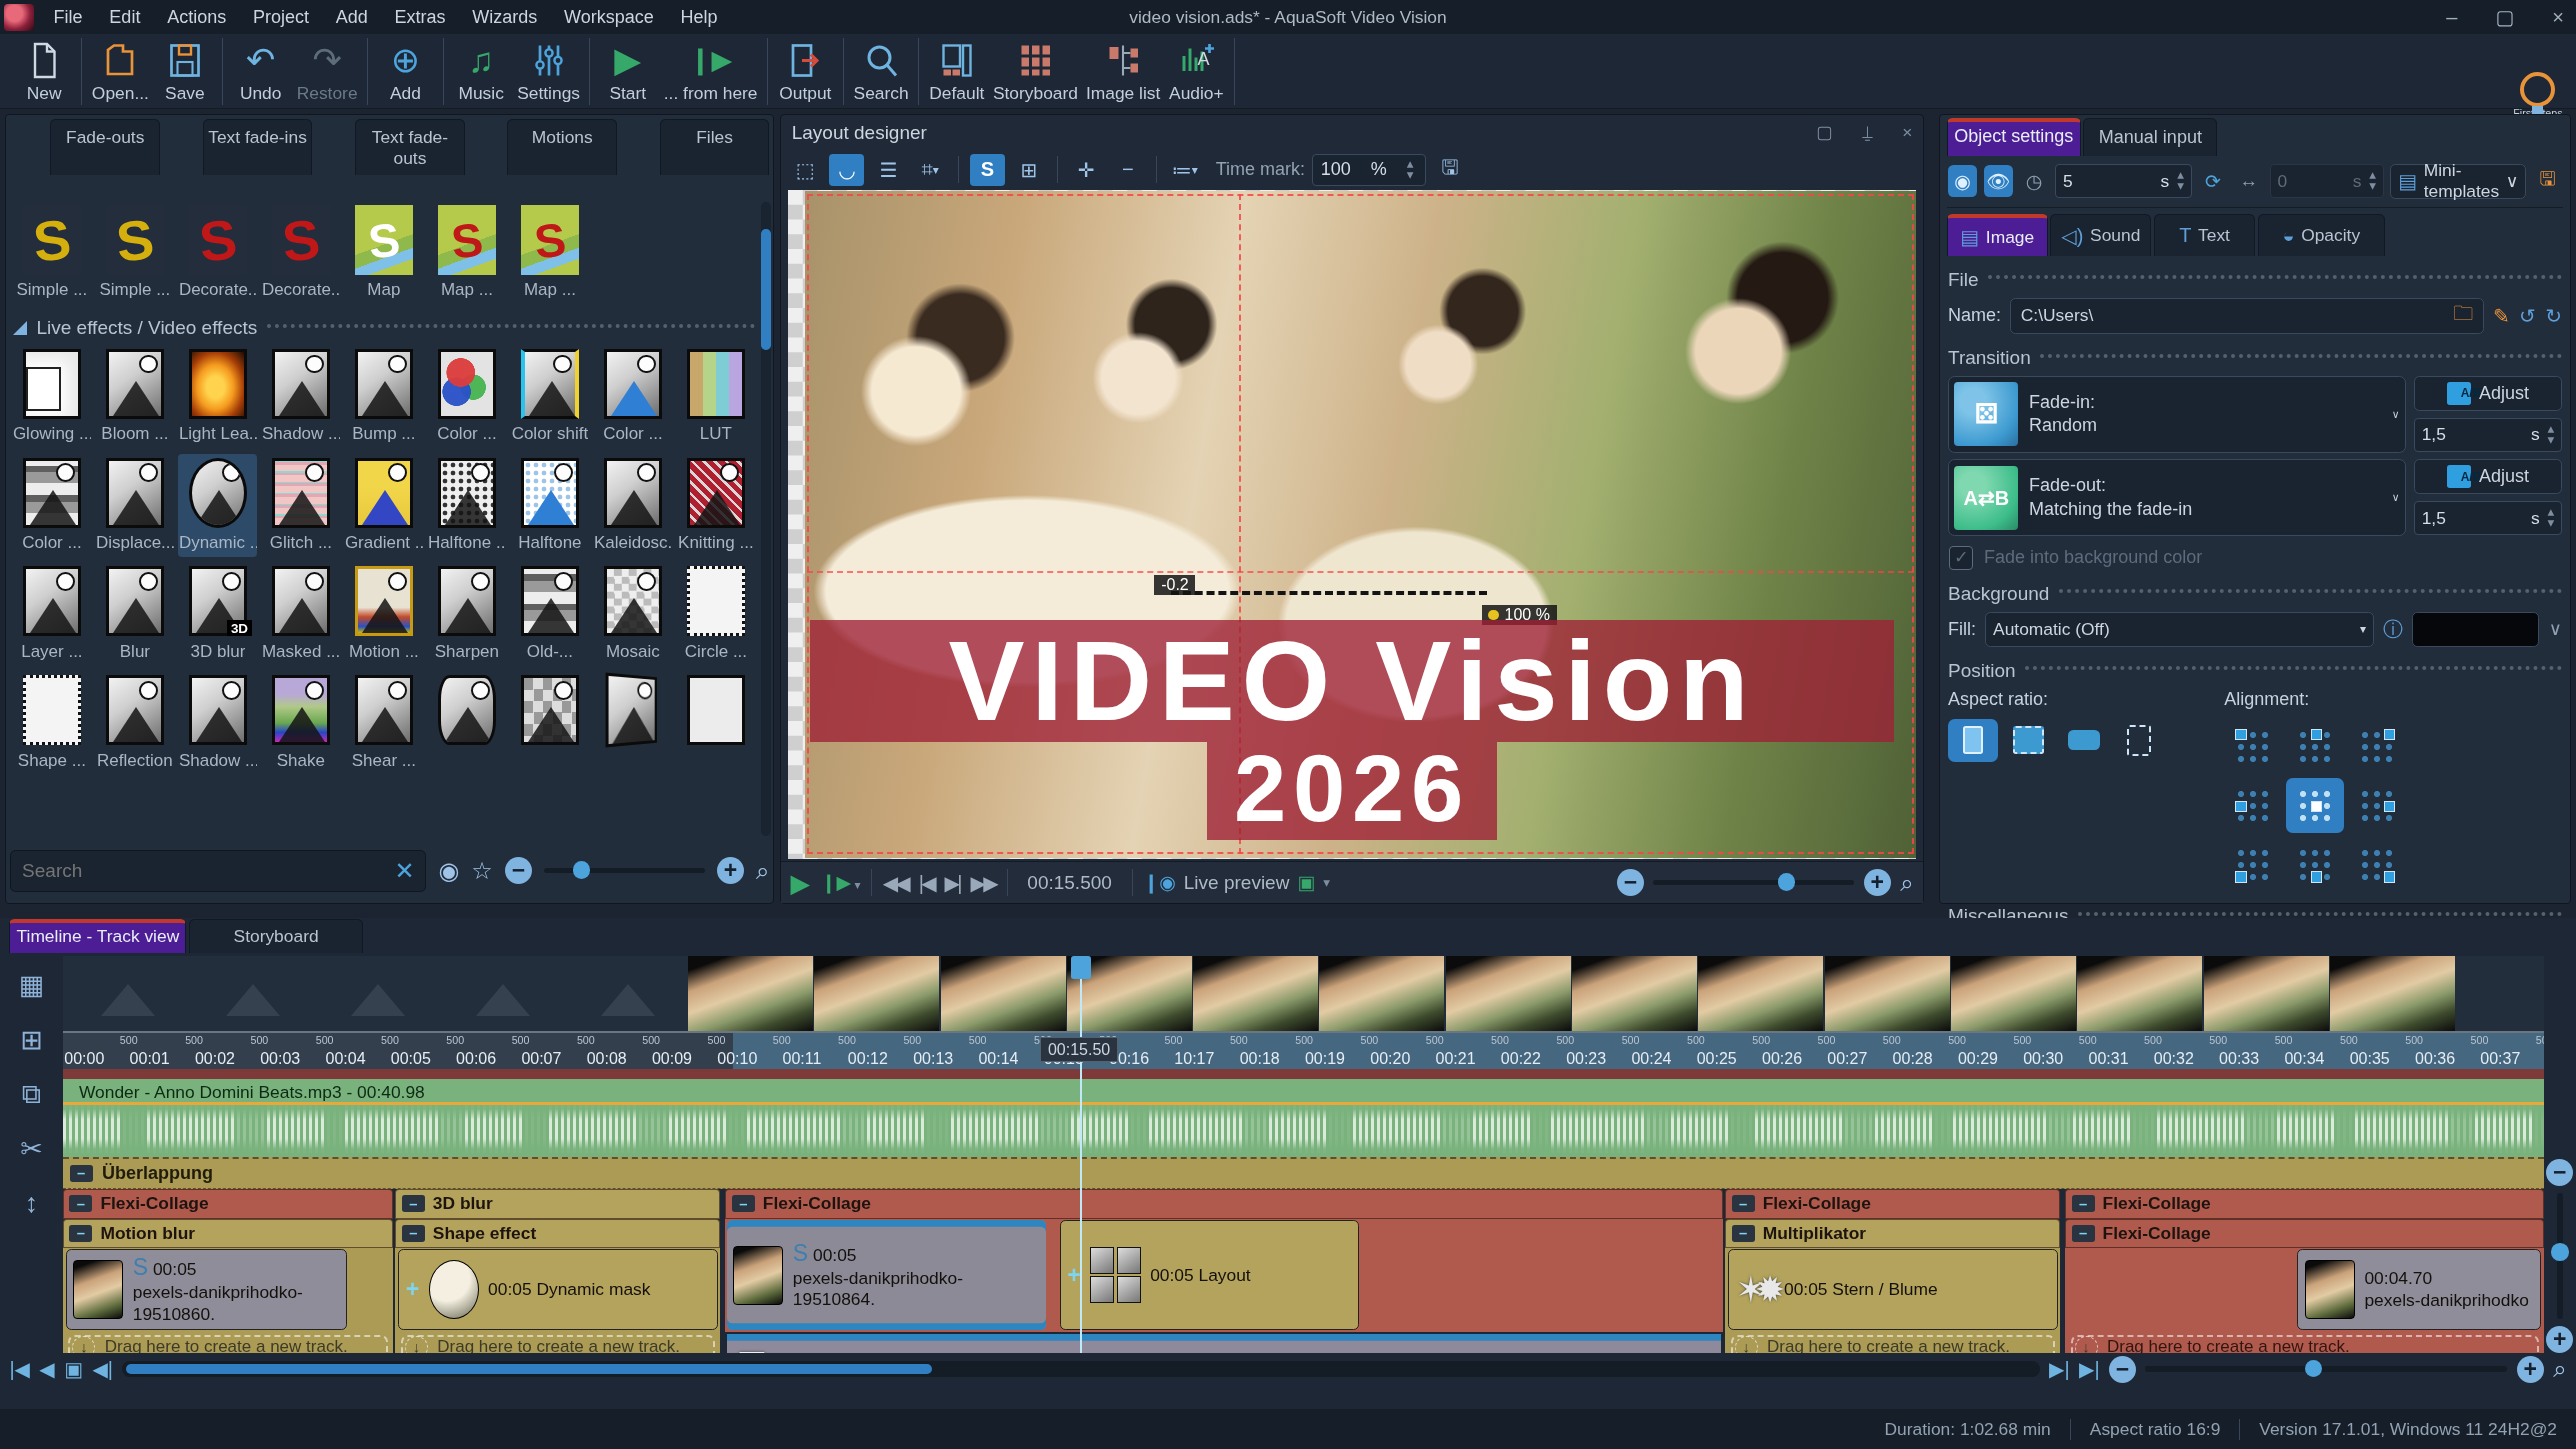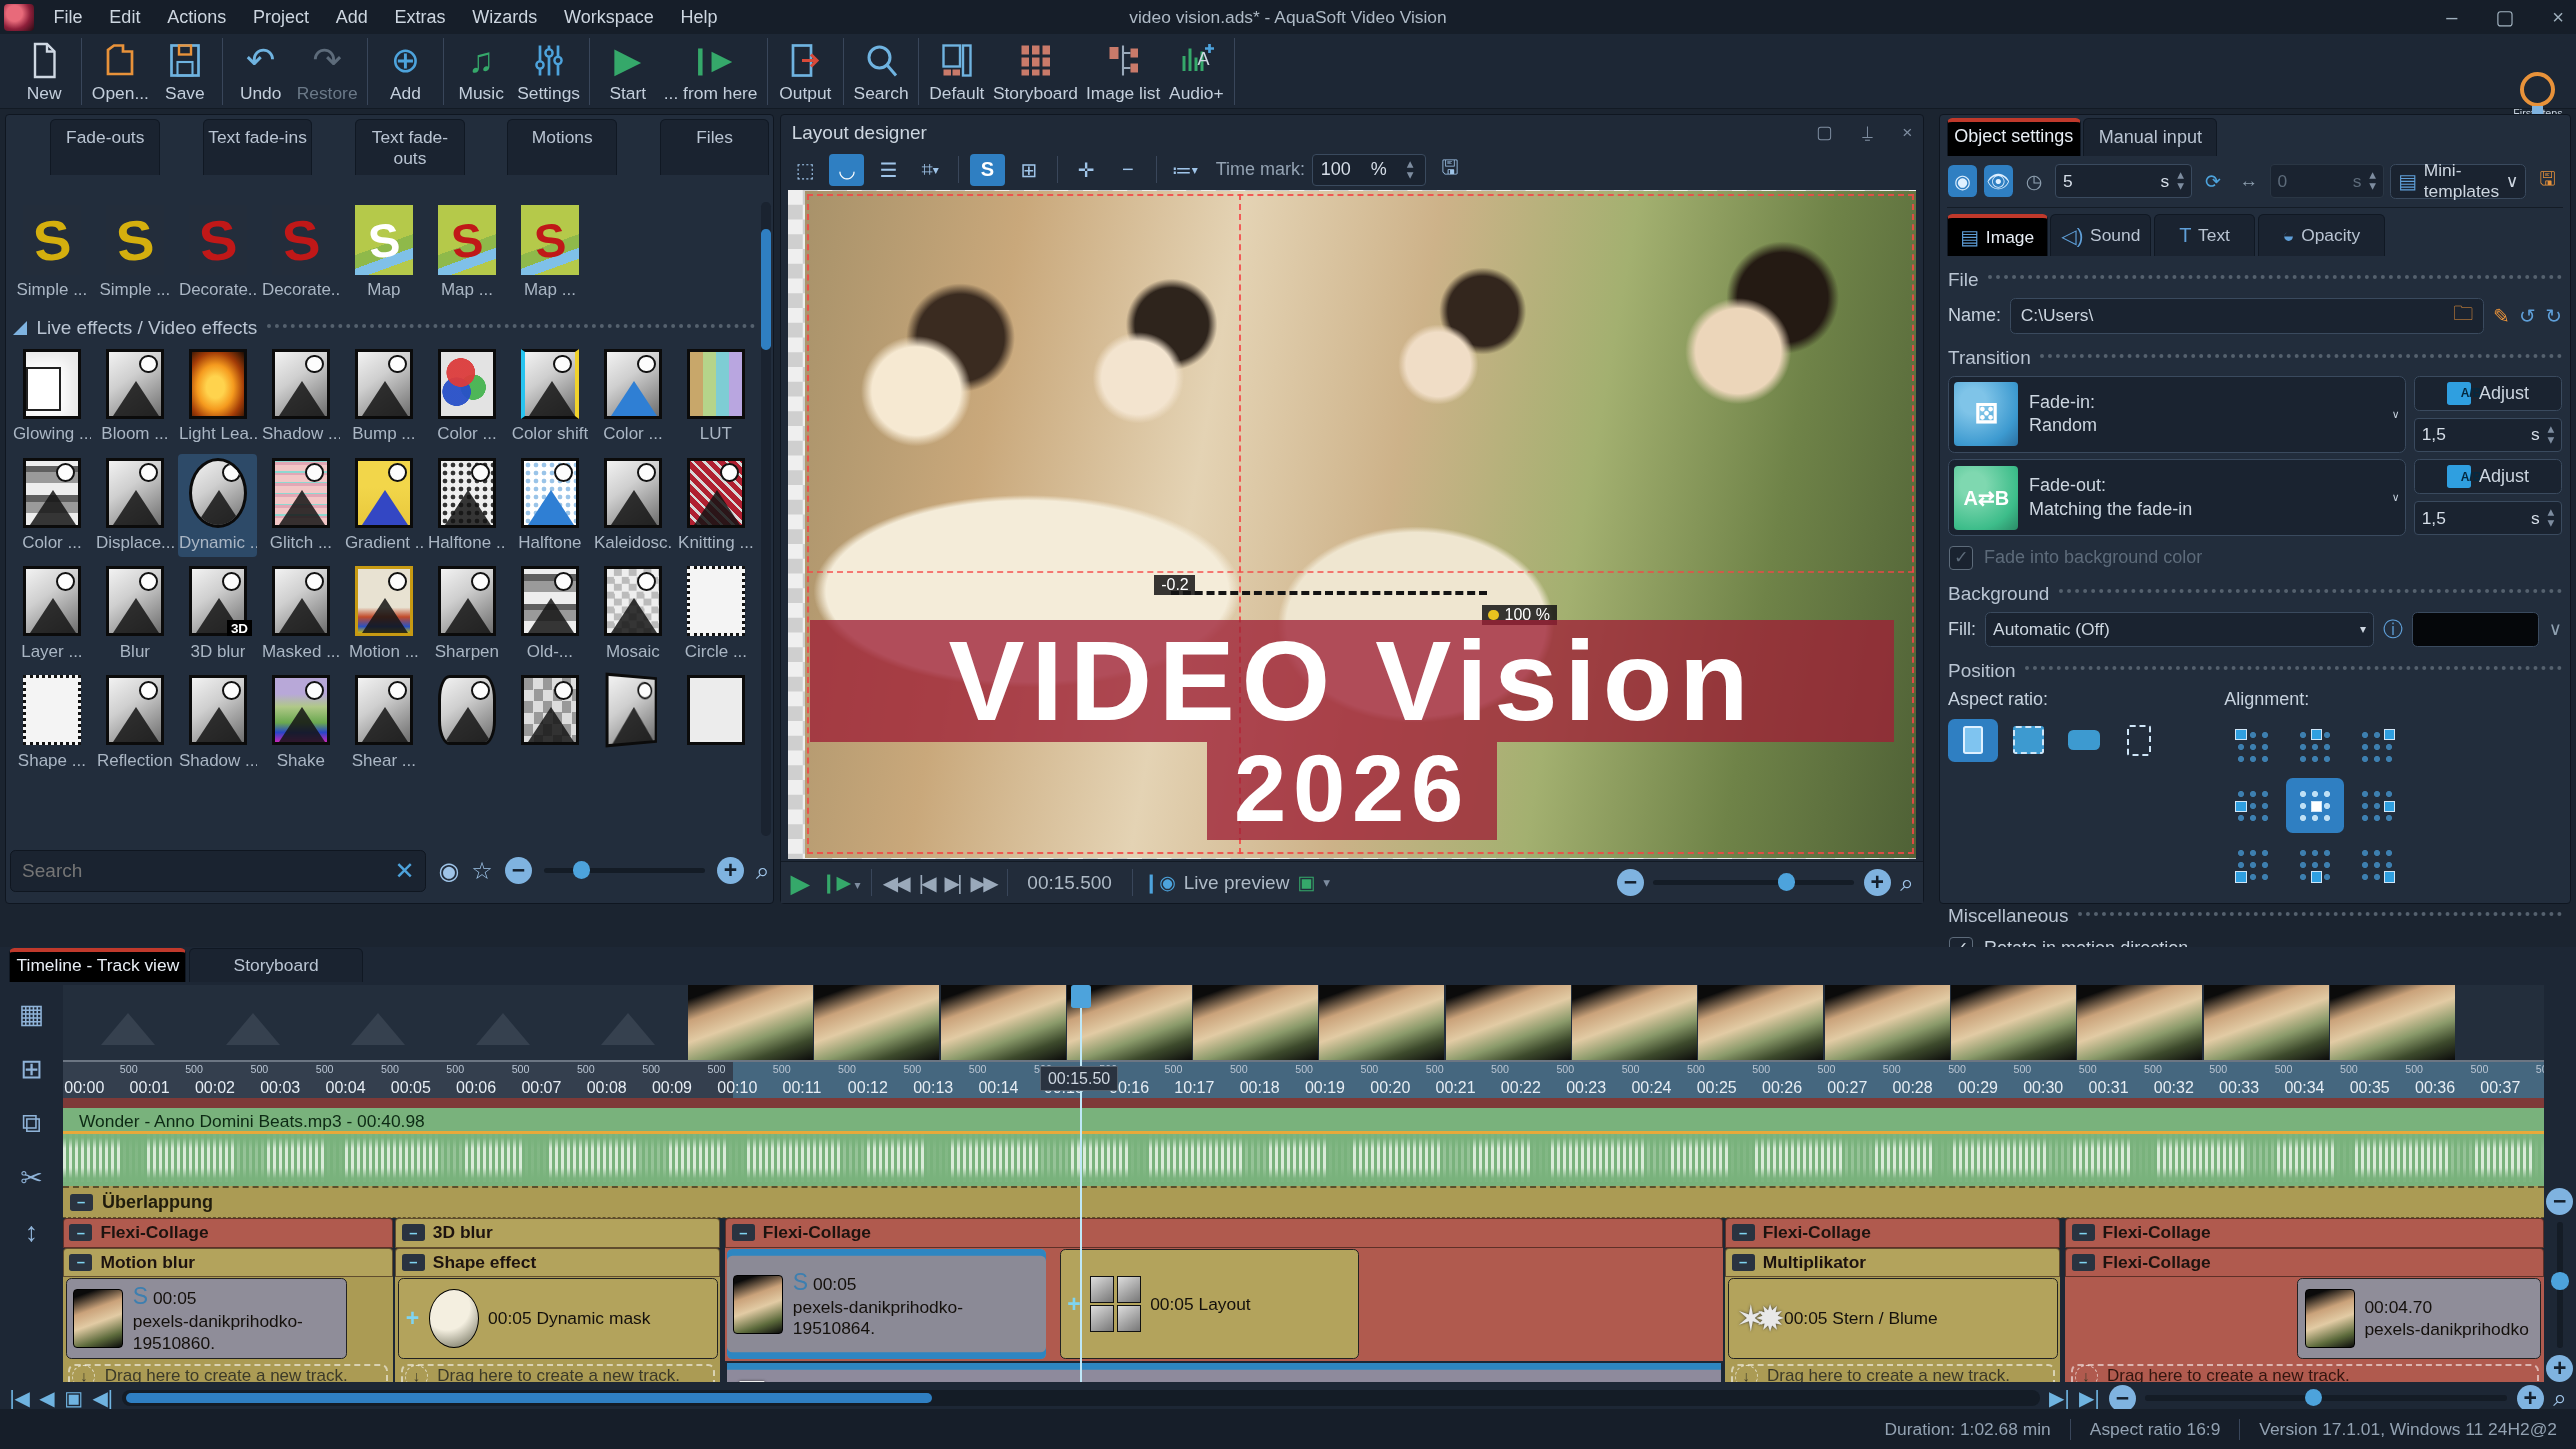--- a/index.html
+++ b/index.html
@@ -25,21 +25,21 @@
   .tlabel.dim { color:#6b7988; }
   .gl { font-size:35px; line-height:38px; }
   .firststeps { position:absolute; right:13.4px; top:38px; display:flex; flex-direction:column; align-items:center; }
   .bulb { width:35px; height:35px; border:4px solid #e8923a; border-radius:50%; position:relative; }
   .bulb:after { content:""; position:absolute; left:8px; bottom:-10.7px; width:10.7px; height:8px; background:#7fb3e0; }
 
   
   .panel { position:absolute; background:#222d3c; border:0.7px solid #0f1620; border-radius:4px; }
   .tabrow { display:flex; gap:2.7px; }
   .tab { background:#1a2330; color:#b9c4d2; font-size:18px; padding:8px 0; text-align:center; border-radius:5.4px 5.4px 0 0; border:0.7px solid #101823; border-bottom:none; }
-  .tab.active { background:#000000; color:#e8eef5; border-top:4px solid #c0392b; padding-top:4.7px; }
+  .tab.active { background:#4c1d95; color:#e8eef5; border-top:4px solid #c0392b; padding-top:4.7px; }
 
   
   .left-panel { left:5.4px; top:114px; width:769px; height:790px; }
   .lp-tabs1 { display:flex; gap:2.7px; padding:4px 4px 0 4px; }
   .lp-tabs1 .tab { font-size:17.4px; padding:6.7px 0;margin-left:40px; }
   .lp-tabs2 { display:flex; gap:2.7px; padding:1.3px 4px 0 4px; }
   .lp-body { position:absolute; left:4px; right:16px; top:83px; bottom:64px; overflow:hidden; }
   .tile-grid { display:flex; flex-wrap:wrap; }
   .tile { width:79px; margin:2.7px 2px; display:flex; flex-direction:column; align-items:center; border-radius:4px; padding:4px 1.3px; position:relative; }
   .tile[data-tone~="sel"] { background:#2d4a68; }
@@ -194,21 +194,21 @@
   .al-btn.sel { background:#2f7fc2; }
   .al-dots { width:36px; height:36px; background:radial-gradient(circle,#3d7fb0 0 2.7px, transparent 3.4px) 0 0/12px 12px; position:relative; }
   .al-btn.sel .al-dots { background:radial-gradient(circle,#bfe0f5 0 2.7px, transparent 3.4px) 0 0/12px 12px; }
   .al-dots:after { content:""; position:absolute; width:9.4px; height:9.4px; background:#2f9fe0; border:1.3px solid #cfe6f8; }
   .al-btn.sel .al-dots:after { background:#fff; }
   .a1:after{left:0;top:0;} .a2:after{left:13.4px;top:0;} .a3:after{right:0;top:0;}
   .a4:after{left:0;top:13.4px;} .a5:after{left:13.4px;top:13.4px;} .a6:after{right:0;top:13.4px;}
   .a7:after{left:0;bottom:0;} .a8:after{left:13.4px;bottom:0;} .a9:after{right:0;bottom:0;}
 
   
-  .timeline { position:absolute; left:0; top:947px; width:2576px; height:502px; background:#1d2735; }
+  .timeline { position:absolute; left:0; top:918px; width:2576px; height:502px; background:#1d2735; }
   .tl-tabs { display:flex; gap:2.7px; padding:1.3px 0 0 9.4px; height:35px; }
   .tl-tabs .tab { width:174px; font-size:17.4px; padding:5.4px 0; }
   .tl-tabs .tab.active { width:177px; padding-top:2.7px; }
   .tl-tools { position:absolute; left:0; top:38px; width:63px; bottom:67px; display:flex; flex-direction:column; align-items:center; gap:23px; padding-top:13.4px; color:#8fb3d8; font-size:27px; }
   .tl-main { position:absolute; left:63px; top:38px; right:32px; bottom:67px; overflow:hidden; }
   .filmstrip { position:absolute; left:0; top:0; width:100%; height:75px; background:#232e3c; display:flex; }
   .ghost { }
   .fthumb { flex:0 0 125px; height:75px; margin-right:1.3px; background:linear-gradient(160deg,#0b0b0b 0 12%, #caa27a 30%, #e2cba4 48%, #8a9a6a 66%, #3d4a2c 82%, #0b0b0b 100%); }
   .fghost { flex:0 0 125px; height:75px; position:relative; }
   .fghost:before { content:""; position:absolute; left:30%; bottom:20%; border-left:27px solid transparent; border-right:27px solid transparent; border-bottom:32px solid #36414f; }

